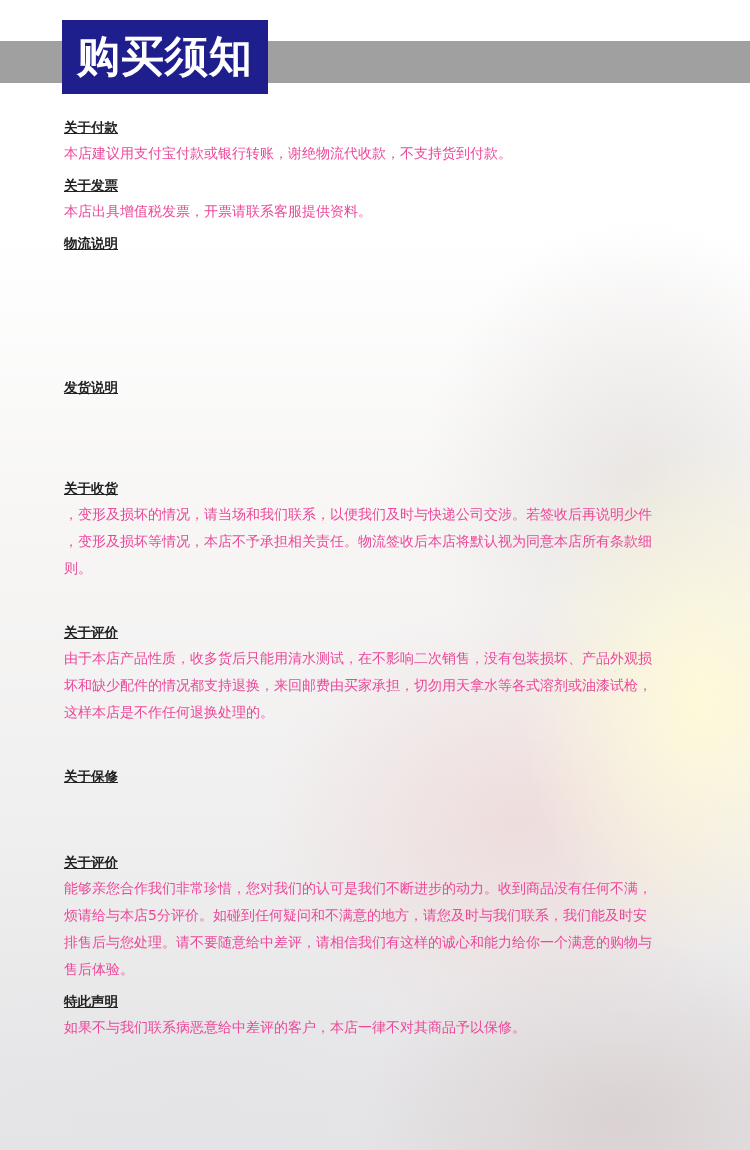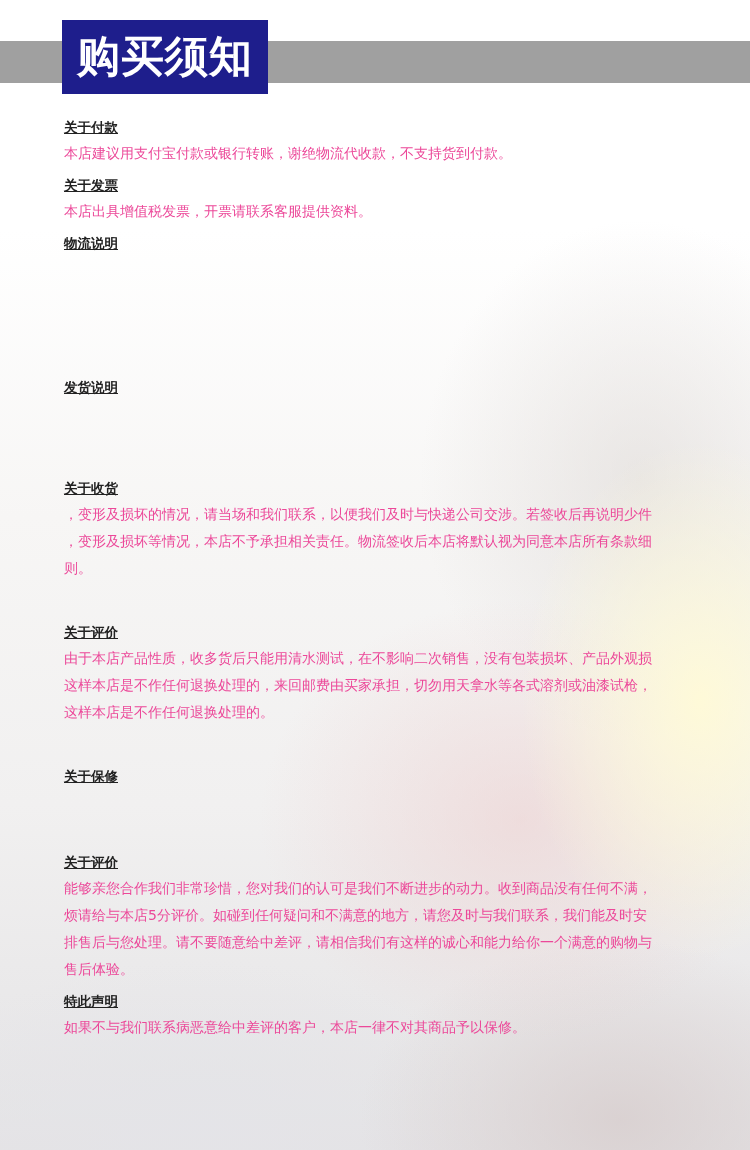--- a/index.html
+++ b/index.html
@@ -91,21 +91,21 @@
       <span class="line">，变形及损坏的情况，请当场和我们联系，以便我们及时与快递公司交涉。若签收后再说明少件</span>
       <span class="line">，变形及损坏等情况，本店不予承担相关责任。物流签收后本店将默认视为同意本店所有条款细</span>
       <span class="line">则。</span>
     </div>
   </div>
 
   <div class="section" style="top:623px;">
     <div class="section-title">关于评价</div>
     <div class="section-body">
       <span class="line">由于本店产品性质，收多货后只能用清水测试，在不影响二次销售，没有包装损坏、产品外观损</span>
-      <span class="line">这样本店是不作任何退换处理的，来回邮费由买家承担，切勿用天拿水等各式溶剂或油漆试枪，</span>
+      <span class="line">坏和缺少配件的情况都支持退换，来回邮费由买家承担，切勿用天拿水等各式溶剂或油漆试枪，</span>
       <span class="line">这样本店是不作任何退换处理的。</span>
     </div>
   </div>
 
   <div class="section" style="top:767px;">
     <div class="section-title">关于保修</div>
   </div>
 
   <div class="section" style="top:853px;">
     <div class="section-title">关于评价</div>

